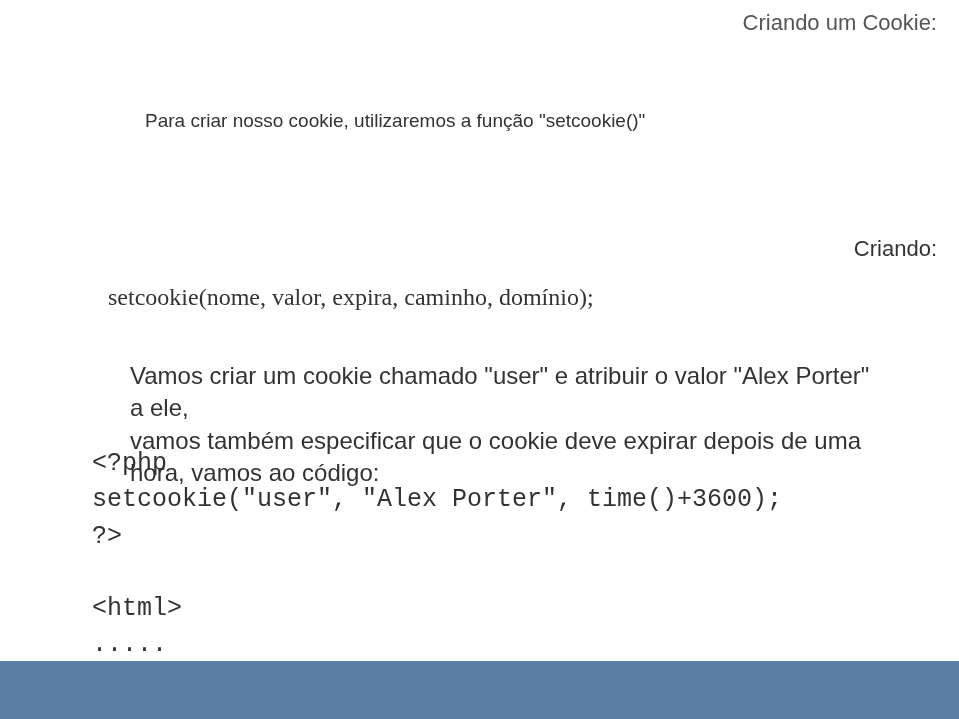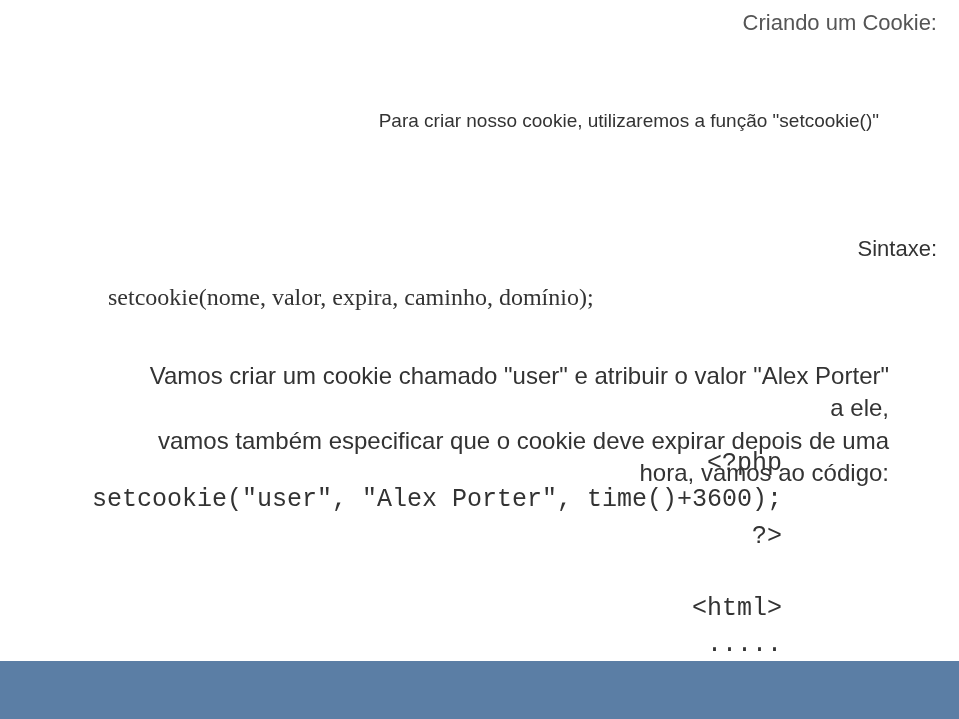--- a/index.html
+++ b/index.html
@@ -1,19 +1,18 @@
 <!DOCTYPE html>
 <html><head>
   <meta charset="utf-8">
   <style>
     * {
       margin: 0;
       padding: 0;
       box-sizing: border-box;
-      text-align: right;
     }
     
     body {
       width: 959px;
       height: 719px;
       background: #ffffff;
       font-family: Arial, Helvetica, sans-serif;
       position: relative;
       overflow: hidden;
     }
@@ -30,21 +29,20 @@
     
     .intro-text {
       position: absolute;
       top: 108px;
       left: 145px;
       right: 80px;
       font-size: 19px;
       color: #333333;
       line-height: 1.35;
       font-family: Verdana, Geneva, sans-serif;
-      margin-left: 16px;
     }
     
     .syntax-label {
       position: absolute;
       top: 236px;
       right: 22px;
       font-size: 22px;
       color: #333333;
       font-family: Verdana, Geneva, sans-serif;
     }
@@ -92,21 +90,21 @@
   </style>
 </head>
 <body>
 
 <div class="page-title">Criando um Cookie:</div>
 
 <div class="intro-text">
   <span>Para criar nosso cookie, utilizaremos a função "setcookie()"</span><br>
 </div>
 
-<div class="syntax-label">Sintaxe:</div>
+<div class="syntax-label">Criando:</div>
 
 <div class="syntax-code">setcookie(nome, valor, expira, caminho, domínio);</div>
 
 <div class="example-text">
   <span>Vamos criar um cookie chamado "user" e atribuir o valor "Alex Porter" a ele,</span><br>
   <span>vamos também especificar que o cookie deve expirar depois de uma hora, vamos ao código:</span>
 </div>
 
 <div class="code-block"><span>&lt;?php</span>
 <span>setcookie("user", "Alex Porter", time()+3600);</span>

